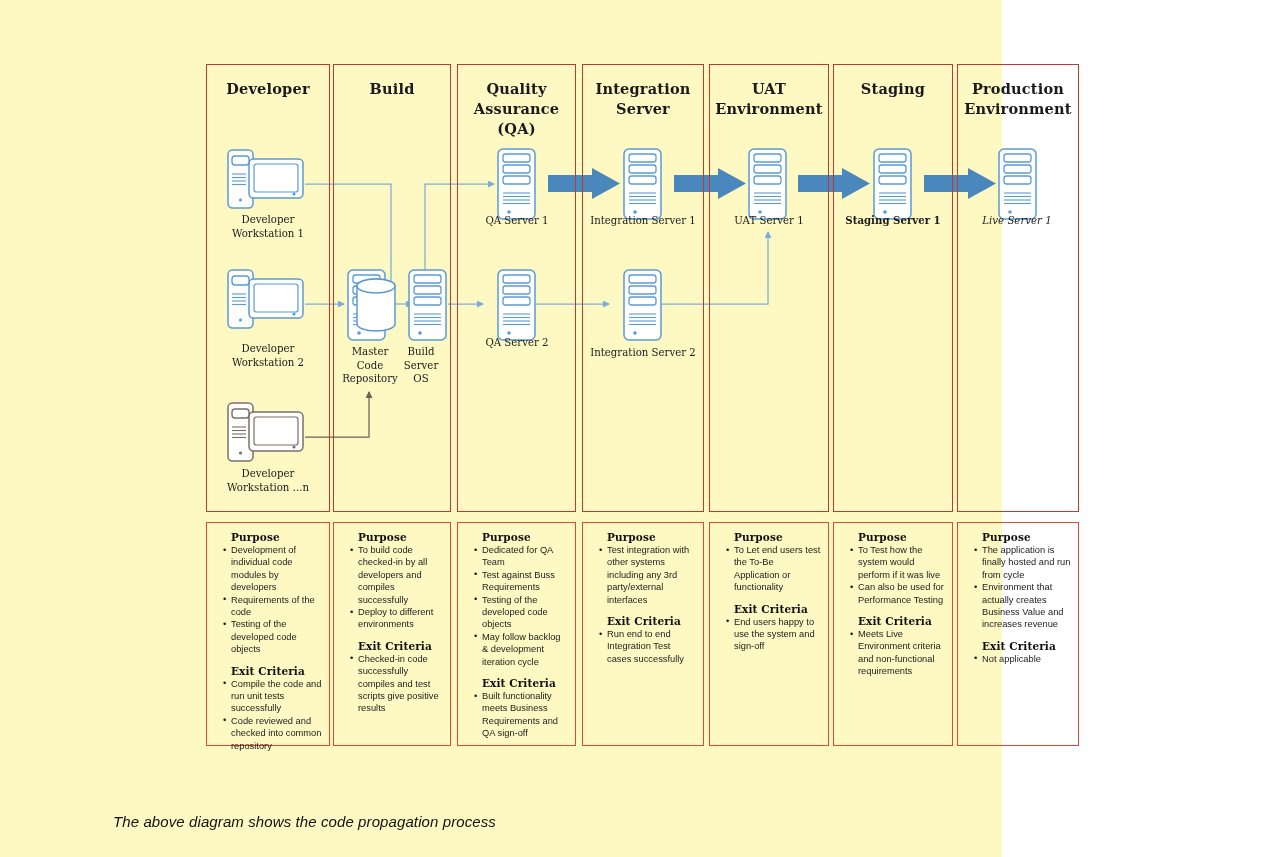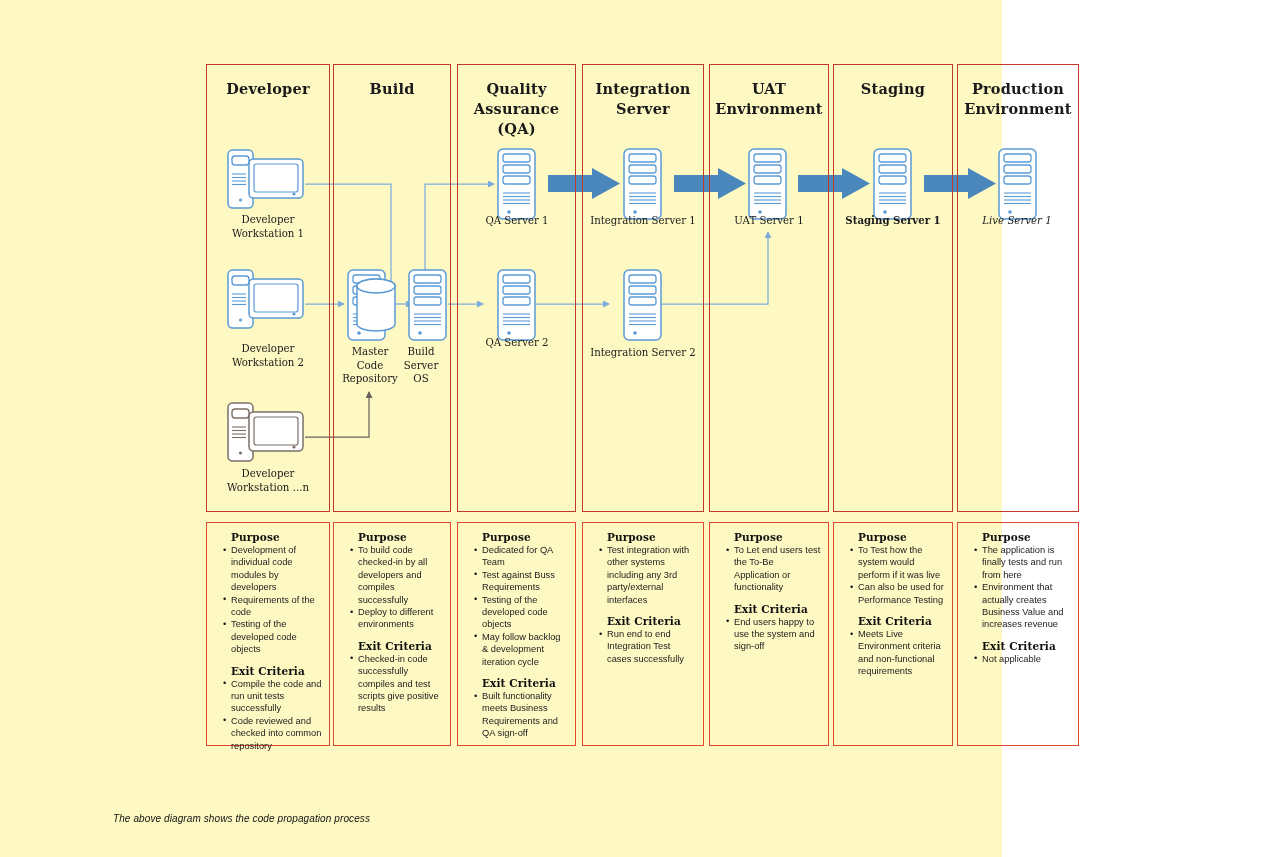--- a/index.html
+++ b/index.html
@@ -86,21 +86,21 @@
     color:#1a1a1a;
     white-space:pre-line;
   }
 
   
   #footer{
     position:absolute;
     left:113px;top:813px;
     font-family:"Liberation Sans", sans-serif;
     font-style:italic;
-    font-size:10px;
+    font-size:15px;
     color:#111;
     letter-spacing:.1px;
   }
 </style>
 </head>
 <body>
 
 <div id="canvas">
 
   <svg id="art" viewBox="0 0 1266 857" xmlns="http://www.w3.org/2000/svg">
@@ -351,21 +351,21 @@
       </ul>
     <h4 class="second">Exit Criteria</h4>
     <ul>
         <li>Meets Live Environment criteria and non-functional requirements</li>
       </ul>
   </div>
 
   <div class="crit" style="left:957px;width:122px;">
     <h4>Purpose</h4>
     <ul>
-        <li>The application is finally tests and run from here</li>
+        <li>The application is finally hosted and run from cycle</li>
         <li>Environment that actually creates Business Value and increases revenue</li>
       </ul>
     <h4 class="second">Exit Criteria</h4>
     <ul>
         <li>Not applicable</li>
       </ul>
   </div>
 
   <div id="footer">The above diagram shows the code propagation process</div>
 

